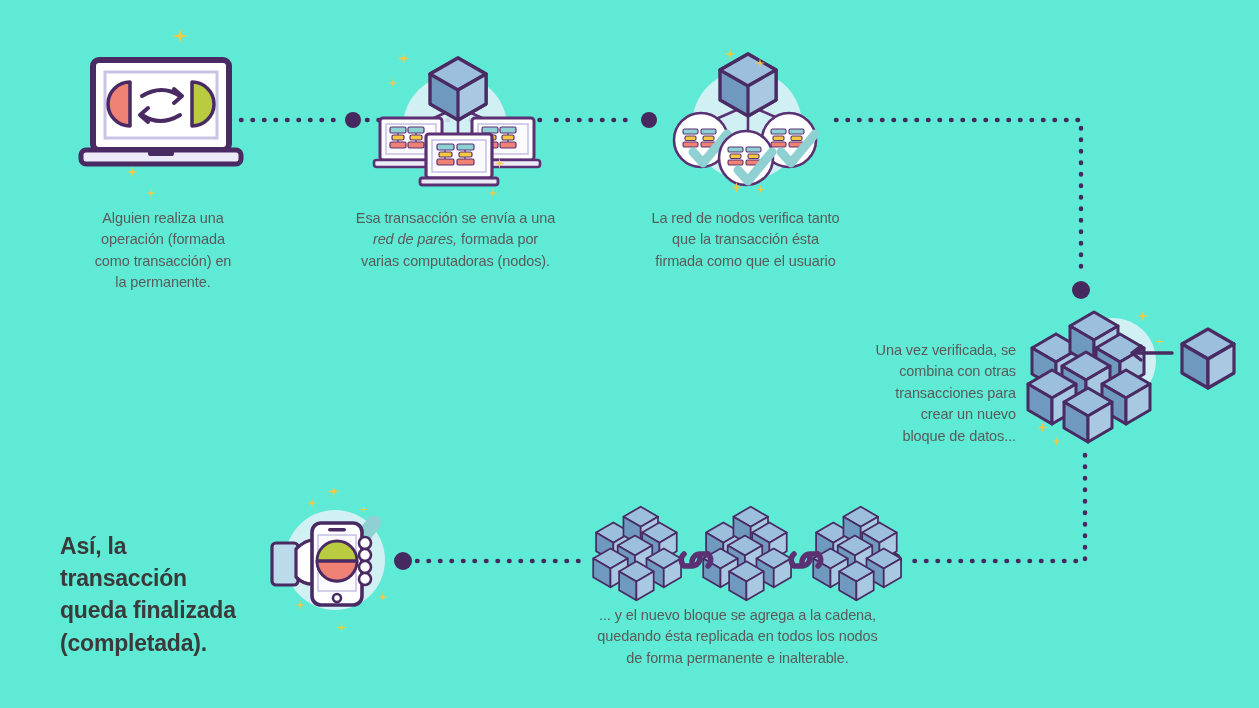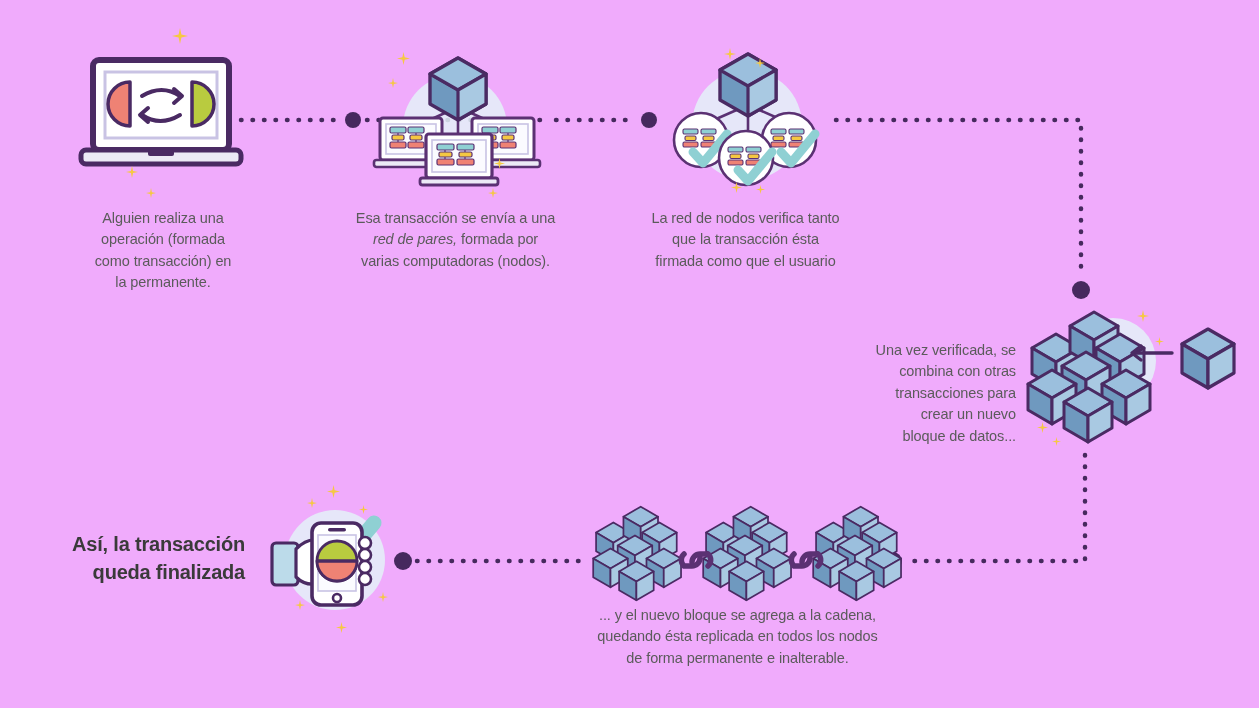--- a/index.html
+++ b/index.html
@@ -2,43 +2,43 @@
 <html><head>
 <meta charset="utf-8">
 <style>
   * { box-sizing: border-box; margin: 0; padding: 0; }
   html, body {
     width: 1259px; height: 708px;
     background: #ffffff;
     font-family: "Liberation Sans", sans-serif;
     overflow: hidden;
   }
-  #stage { position: relative; width: 1259px; height: 708px; background:#f0abfc; }
+  #stage { position: relative; width: 1259px; height: 708px; background:#5eead4; }
 
   .abs { position: absolute; }
 
   .caption {
     position: absolute;
     color: #5b5b5b;
     font-size: 14.5px;
     line-height: 1.48;
     text-align: center;
     font-family: "Liberation Sans", sans-serif;
     letter-spacing: -0.1px;
   }
   .caption em { font-style: italic; }
   .caption.right { text-align: right; }
 
   .caption-bold {
     position: absolute;
     color: #3a3a3a;
-    font-size: 20px;
+    font-size: 23px;
     font-weight: bold;
     line-height: 1.4;
-    text-align: right;
+    text-align: left;
     letter-spacing: -0.2px;
   }
 
   .halo {
     position: absolute;
     border-radius: 50%;
     background: #e4f1f8;
     opacity: .85;
   }
 
@@ -536,15 +536,16 @@
   <svg class="abs" style="left:378px;top:592px;" width="10" height="10" viewBox="0 0 16 16">
       <path d="M8 0 L9.4 6.6 L16 8 L9.4 9.4 L8 16 L6.6 9.4 L0 8 L6.6 6.6 Z" fill="#f5c842"></path>
     </svg>
   <svg class="abs" style="left:336px;top:622px;" width="11" height="11" viewBox="0 0 16 16">
       <path d="M8 0 L9.4 6.6 L16 8 L9.4 9.4 L8 16 L6.6 9.4 L0 8 L6.6 6.6 Z" fill="#f5c842"></path>
     </svg>
 
   <div class="caption-bold" style="left:60px;top:530px;width:185px;">
     <div>Así, la transacción</div>
     <div>queda finalizada</div>
+    <div>(completada).</div>
   </div>
 
 </div>
 
 </body></html>

